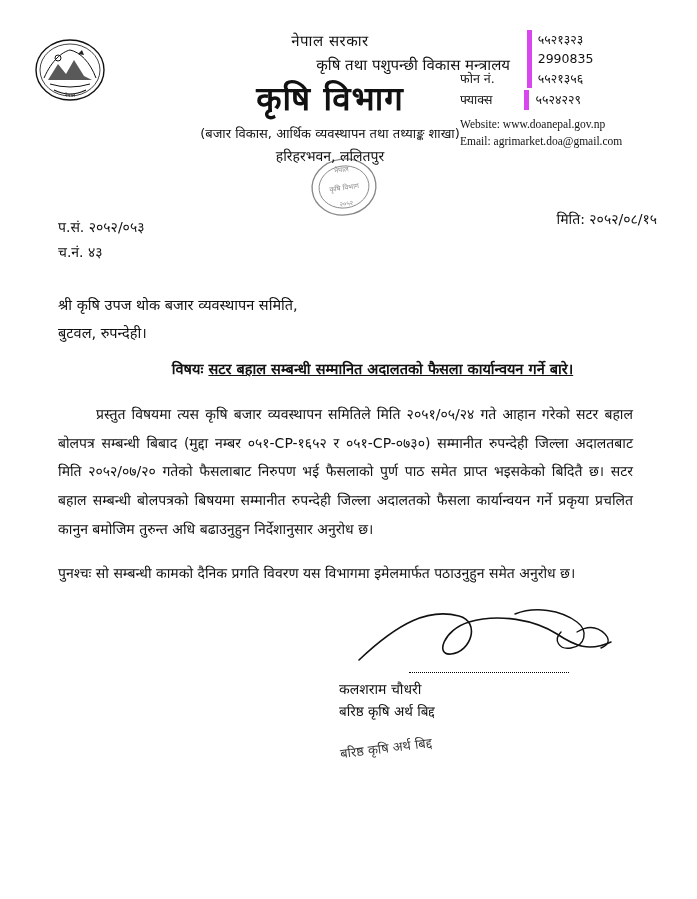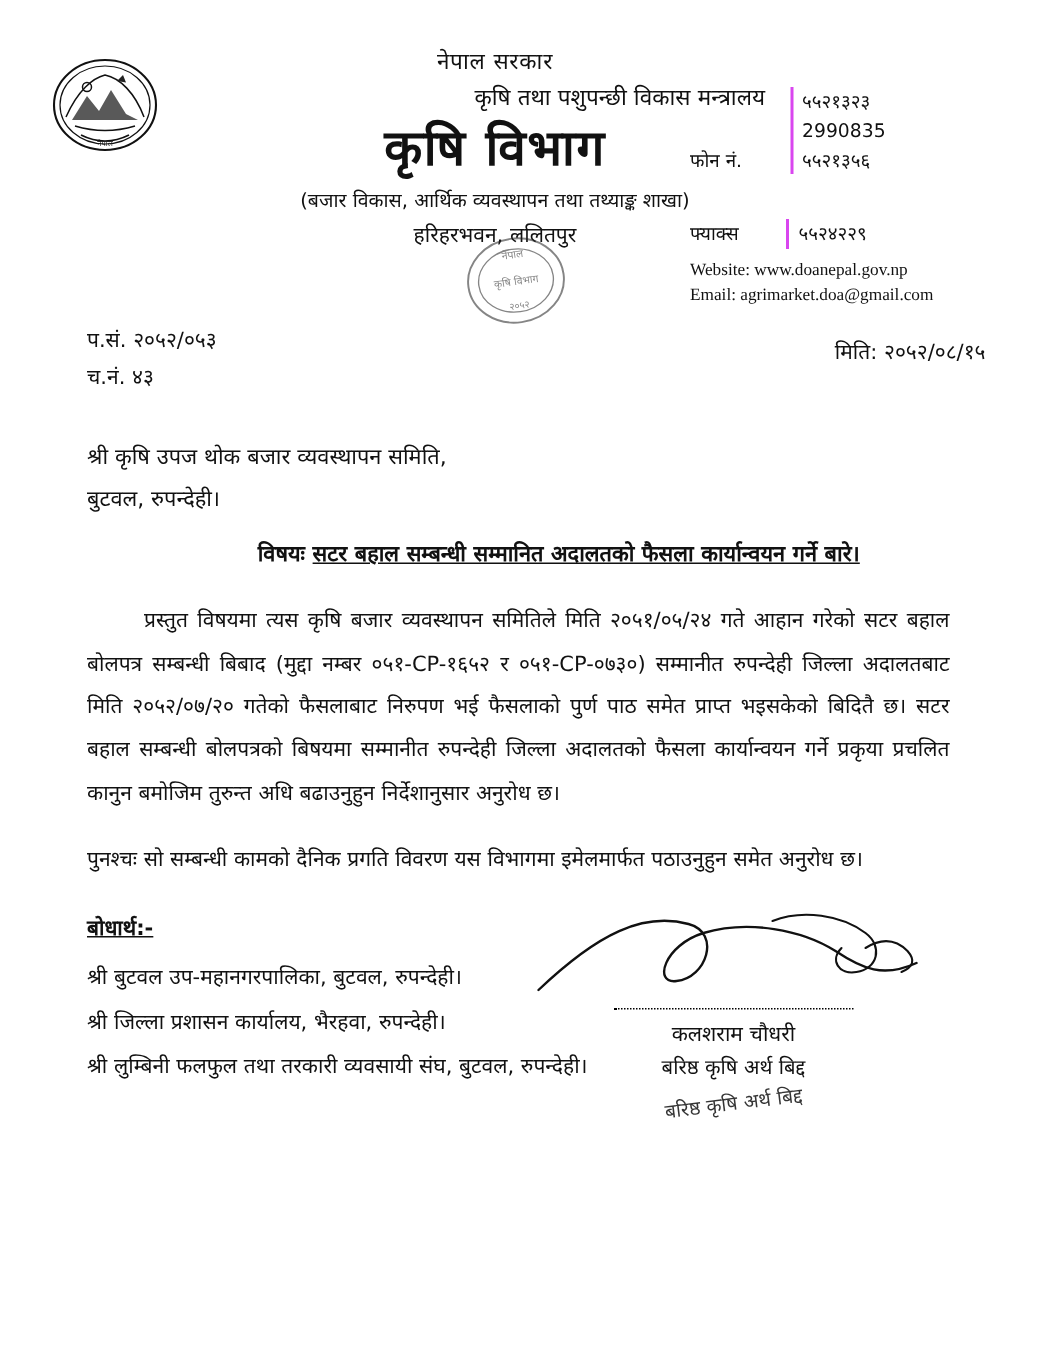--- a/index.html
+++ b/index.html
@@ -80,24 +80,23 @@
   .contact .row {
     display: flex;
     align-items: flex-end;
     gap: 28px;
   }
   .contact .lbl {
     white-space: nowrap;
     padding-right: 4px;
   }
   .contact .nums {
-    border-left: 2px solid #d946ef;
+    border-left: 5px solid #d946ef;
     padding-left: 6px;
     flex: 1;
-    margin-top: 28px;
   }
   .contact .nums div { white-space: nowrap; }
   .contact .plain { margin-top: 2px; }
   .contact .web { margin-top: 6px; font-size: 11.5px; font-family: "Liberation Serif", serif; }
   .contact .mail { font-size: 11.5px; font-family: "Liberation Serif", serif; }
 
   
   .seal {
     position: absolute;
     left: 300px;
@@ -112,21 +111,21 @@
   .refblock {
     position: absolute;
     left: 58px;
     top: 215px;
     font-size: 14px;
     line-height: 1.8;
   }
   .dateblock {
     position: absolute;
     right: 40px;
-    top: 224px;
+    top: 209px;
     font-size: 14px;
   }
 
   
   .addressee {
     position: absolute;
     left: 58px;
     top: 292px;
     font-size: 14.5px;
     line-height: 1.9;
@@ -173,21 +172,21 @@
   }
   .cc ul { list-style: none; margin: 0; padding: 0; }
   .cc li { white-space: nowrap; }
 
   
   .sig {
     position: absolute;
     right: 58px;
     bottom: 52px;
     width: 300px;
-    text-align: center;
+    text-align: left;
   }
   .sig .scribble { height: 70px; position: relative; }
   .sig .dotline {
     border-top: 1px dotted #000;
     width: 160px;
     margin: 0 auto 6px auto;
   }
   .sig .name { font-size: 14px; margin-bottom: 4px; }
   .sig .post { font-size: 13.5px; }
   .sig .stamp {
@@ -268,28 +267,20 @@
   <div class="subject">
     <span>विषयः</span>
     <u>सटर बहाल सम्बन्धी सम्मानित अदालतको फैसला कार्यान्वयन गर्ने बारे।</u>
   </div>
 
   <div class="body-text">
     <p class="indent">प्रस्तुत विषयमा त्यस कृषि बजार व्यवस्थापन समितिले मिति २०५१/०५/२४ गते आहान गरेको सटर बहाल बोलपत्र सम्बन्धी बिबाद (मुद्दा नम्बर ०५१-CP-१६५२ र ०५१-CP-०७३०) सम्मानीत रुपन्देही जिल्ला अदालतबाट मिति २०५२/०७/२० गतेको फैसलाबाट निरुपण भई फैसलाको पुर्ण पाठ समेत प्राप्त भइसकेको बिदितै छ। सटर बहाल सम्बन्धी बोलपत्रको बिषयमा सम्मानीत रुपन्देही जिल्ला अदालतको फैसला कार्यान्वयन गर्ने प्रकृया प्रचलित कानुन बमोजिम तुरुन्त अधि बढाउनुहुन निर्देशानुसार अनुरोध छ।</p>
     <p>पुनश्चः सो सम्बन्धी कामको दैनिक प्रगति विवरण यस विभागमा इमेलमार्फत पठाउनुहुन समेत अनुरोध छ।</p>
   </div>
 
-  <div class="cc">
-    <div class="cc-title">बोधार्थ:-</div>
-    <ul>
-      <li>श्री बुटवल उप-महानगरपालिका, बुटवल, रुपन्देही।</li>
-      <li>श्री जिल्ला प्रशासन कार्यालय, भैरहवा, रुपन्देही।</li>
-      <li>श्री लुम्बिनी फलफुल तथा तरकारी व्यवसायी संघ, बुटवल, रुपन्देही।</li>
-    </ul>
-  </div>
 
   <div class="sig">
     <div class="scribble">
       <svg width="300" height="70" viewBox="0 0 300 70">
         <path d="M20 58 C60 20 90 6 120 14 C142 20 132 50 112 52 C96 54 104 28 130 20 C160 11 196 18 218 32 C236 44 250 50 272 40" fill="none" stroke="#111" stroke-width="1.6" stroke-linecap="round"></path>
         <path d="M176 12 C196 4 222 8 238 20 C250 29 246 44 232 46 C220 48 214 38 222 30" fill="none" stroke="#111" stroke-width="1.4" stroke-linecap="round"></path>
         <path d="M238 30 q16 -10 28 2 q8 9 -4 14" fill="none" stroke="#111" stroke-width="1.4" stroke-linecap="round"></path>
       </svg>
     </div>
     <div class="dotline"></div>

